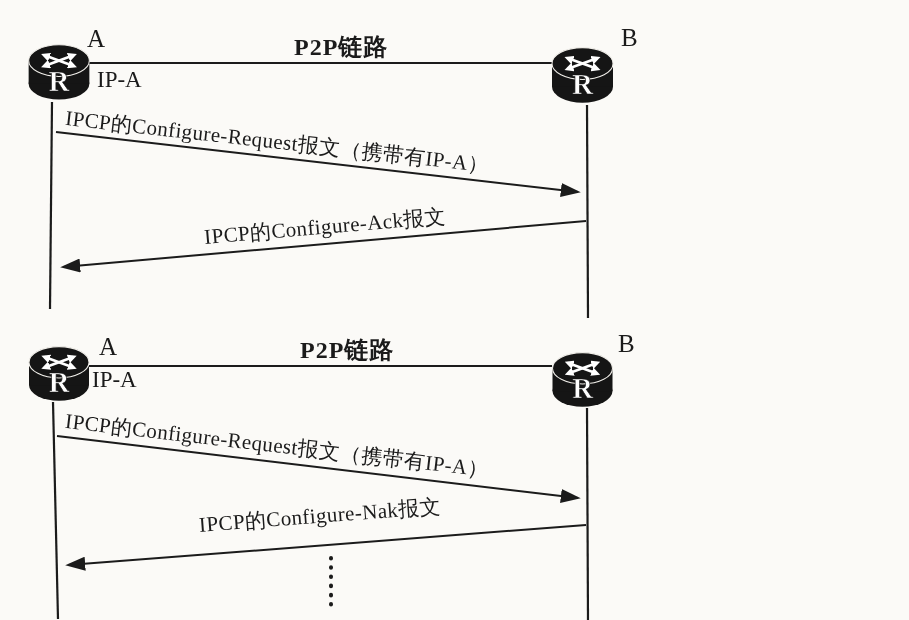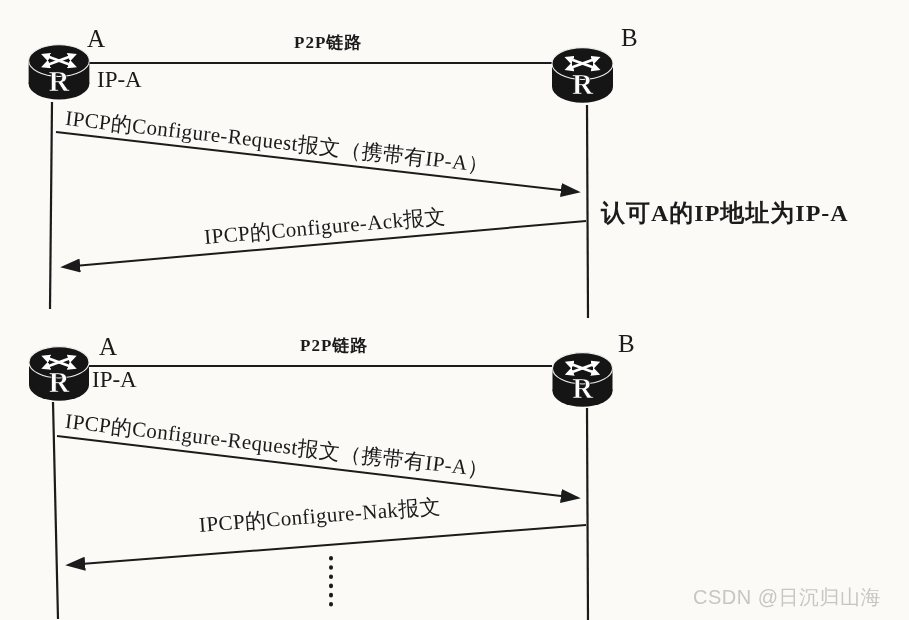--- a/index.html
+++ b/index.html
@@ -6,21 +6,21 @@
   .canvas{
     position:relative;width:909px;height:620px;overflow:hidden;
     background:#fbfaf7;
     color:#1b1b1b;
     font-family:"Liberation Serif","DejaVu Serif",serif;
   }
   .abs{position:absolute;white-space:nowrap;}
   svg.overlay{position:absolute;left:0;top:0;}
   .node-label{font-size:25px;}
   .ip-label{font-size:23px;}
-  .link-label{font-size:17px;font-weight:600;letter-spacing:1px;}
+  .link-label{font-size:24px;font-weight:600;letter-spacing:1px;}
   .msg{font-size:21px;transform-origin:left top;letter-spacing:.4px;}
   .annotation{font-size:24px;font-weight:600;letter-spacing:1px;}
   .watermark{
     font-family:"Liberation Sans","DejaVu Sans",sans-serif;
     font-size:20px;letter-spacing:.5px;
   }
   .router{position:absolute;}
   .hidden-defs{position:absolute;width:0;height:0;overflow:hidden;}
 </style>
 </head>
@@ -74,31 +74,29 @@
       <use href="#router-sym" xlink:href="#router-sym"></use>
     </svg>
 
   <div class="abs node-label" style="left:87px;top:25px;">A</div>
   <div class="abs ip-label" style="left:97px;top:67px;">IP-A</div>
   <div class="abs link-label" style="left:294px;top:31px;">P2P链路</div>
   <div class="abs node-label" style="left:621px;top:24px;">B</div>
 
   <div class="abs msg" style="left:67px;top:104px;transform:rotate(6.4deg);">IPCP的Configure-Request报文（携带有IP-A）</div>
   <div class="abs msg" style="left:203px;top:223px;transform:rotate(-4.9deg);">IPCP的Configure-Ack报文</div>
-  <div class="abs annotation" style="left:601px;top:197px;">认可A的IP地址为IP-A</div>
 
   <svg class="router" style="left:26px;top:344px;" width="66" height="60" viewBox="0 0 100 92">
       <use href="#router-sym" xlink:href="#router-sym"></use>
     </svg>
   <svg class="router" style="left:547px;top:350px;" width="71" height="60" viewBox="0 0 100 92">
       <use href="#router-sym" xlink:href="#router-sym"></use>
     </svg>
 
   <div class="abs node-label" style="left:99px;top:333px;">A</div>
   <div class="abs ip-label" style="left:92px;top:367px;">IP-A</div>
   <div class="abs link-label" style="left:300px;top:334px;">P2P链路</div>
   <div class="abs node-label" style="left:618px;top:330px;">B</div>
 
   <div class="abs msg" style="left:67px;top:407px;transform:rotate(6.6deg);">IPCP的Configure-Request报文（携带有IP-A）</div>
   <div class="abs msg" style="left:198px;top:511px;transform:rotate(-4.4deg);">IPCP的Configure-Nak报文</div>
 
-  <div class="abs watermark" style="left:693px;top:584px;color:#c7c6c4;">CSDN @日沉归山海</div>
 </div>
 
 </body></html>

